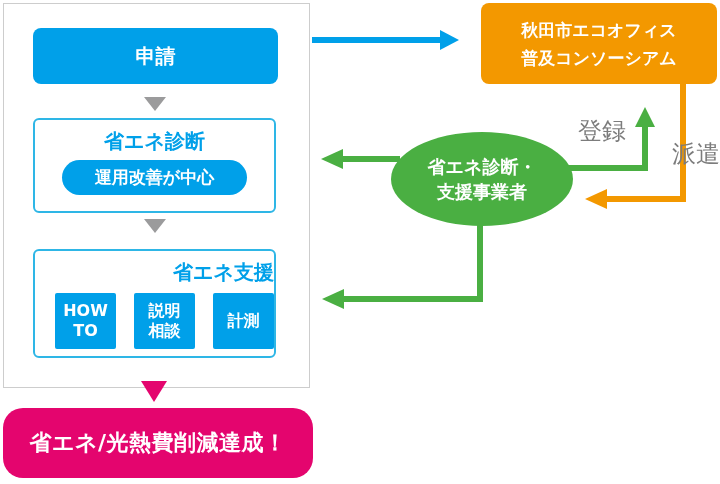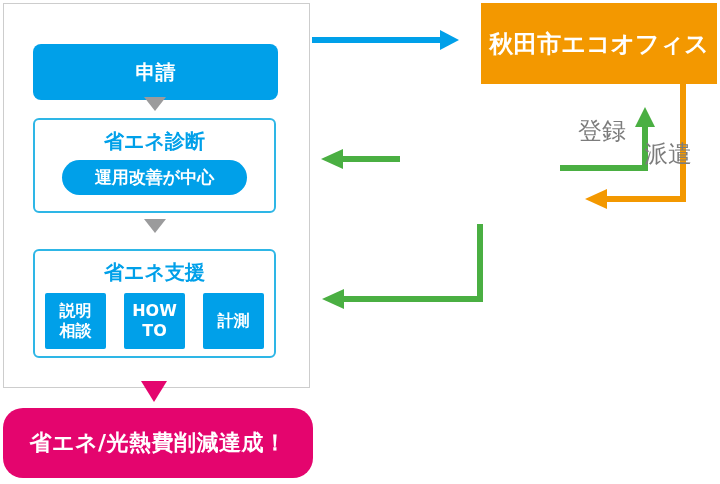--- a/index.html
+++ b/index.html
@@ -8,61 +8,61 @@
 
   .arrows{position:absolute;left:0;top:0;}
   .arrow-line{fill:none;stroke-width:6;}
   .blue-stroke{stroke:var(--blue);} .blue-fill{fill:var(--blue);}
   .green-stroke{stroke:var(--green);} .green-fill{fill:var(--green);}
   .orange-stroke{stroke:var(--orange);} .orange-fill{fill:var(--orange);}
 
   .panel{position:absolute;left:3px;top:3px;width:307px;height:385px;
          border:1px solid var(--panel_border);background:#fff;box-sizing:border-box;}
 
-  .app-box{position:absolute;left:29px;top:40px;width:245px;height:56px;
+  .app-box{position:absolute;left:29px;top:24px;width:245px;height:56px;
            background:var(--blue);border-radius:8px;color:#fff;font-size:20px;font-weight:bold;
            display:flex;align-items:center;justify-content:center;}
 
   .tri{width:0;height:0;position:absolute;}
   .tri.gray{border-left:11px solid transparent;border-right:11px solid transparent;
             border-top:14px solid var(--gray_arrow);}
   .t1{left:140px;top:93px;} .t2{left:140px;top:215px;}
   .tri.pink{left:141px;top:381px;border-left:13px solid transparent;
             border-right:13px solid transparent;border-top:21px solid var(--magenta);}
 
   .step-box{position:absolute;left:29px;width:243px;background:#fff;box-sizing:border-box;
             border:2px solid var(--blue_border);border-radius:6px;
             display:flex;flex-direction:column;align-items:center;}
-  .diag{top:114px;height:95px;} .supp{top:245px;height:109px;}
+  .diag{top:114px;height:95px;} .supp{top:245px;height:109px;align-items:flex-end;}
   .step-title{color:var(--blue);font-weight:bold;font-size:20px;margin-top:8px;}
   .pill{margin-top:5px;width:185px;height:35px;background:var(--blue);border-radius:18px;
         color:#fff;font-size:17px;font-weight:bold;display:flex;align-items:center;justify-content:center;}
   .sq-row{display:flex;gap:18px;margin-top:7px;}
   .sq{width:61px;height:56px;background:var(--blue);border-radius:2px;color:#fff;
       font-weight:bold;font-size:16px;line-height:20px;text-align:center;
       display:flex;flex-direction:column;align-items:center;justify-content:center;}
   .sq span{display:block;}
 
   .result-box{position:absolute;left:3px;top:408px;width:310px;height:70px;
               background:var(--magenta);border-radius:20px;color:#fff;font-size:22px;font-weight:bold;
               letter-spacing:.5px;display:flex;align-items:center;justify-content:center;}
 
   .consortium{position:absolute;left:481px;top:3px;width:236px;height:81px;
-              background:var(--orange);border-radius:0;color:#fff;font-size:24px;font-weight:bold;
+              background:var(--orange);border-radius:8px;color:#fff;font-size:17px;font-weight:bold;
               line-height:28px;display:flex;flex-direction:column;align-items:center;justify-content:center;}
   .consortium span{display:block;}
 
   .provider{position:absolute;left:391px;top:132px;width:182px;height:94px;
             background:var(--green);border-radius:50%;color:#fff;font-size:18px;font-weight:bold;
             line-height:25px;text-align:center;
             display:flex;flex-direction:column;align-items:center;justify-content:center;}
   .provider span{display:block;}
 
   .lbl{position:absolute;color:var(--label_gray);font-size:24px;}
-  .register{left:578px;top:115px;} .dispatch{left:644px;top:138px;}
+  .register{left:578px;top:115px;} .dispatch{left:672px;top:138px;}
 </style>
 </head>
 <body>
 
 <div class="stage">
 
   <svg class="arrows" width="720" height="484" viewBox="0 0 720 484">
     <g>
       <path class="arrow-line blue-stroke" d="M312 40 H440"></path>
       <polygon class="blue-fill" points="440,30 459,40 440,50"></polygon>
@@ -96,42 +96,47 @@
       <div class="step-title">省エネ診断</div>
       <div class="pill">運用改善が中心</div>
     </div>
 
     <div class="tri gray t2"></div>
 
     <div class="step-box supp">
       <div class="step-title">省エネ支援</div>
       <div class="sq-row">
         <div class="sq">
+          <span>HOW</span>
+          <span>TO</span>
+        </div>
+        <div class="sq">
           <span>説明</span>
           <span>相談</span>
-        </div>
-        <div class="sq">
-          <span>HOW</span>
-          <span>TO</span>
         </div>
         <div class="sq">
           <span>計測</span>
           <span></span>
         </div>
       </div>
     </div>
   </div>
 
   <div class="tri pink"></div>
 
   <div class="result-box">
     <span>省エネ/光熱費削減達成！</span>
   </div>
 
   <div class="consortium">
     <span>秋田市エコオフィス</span>
+    <span>普及コンソーシアム</span>
   </div>
 
+  <div class="provider">
+    <span>省エネ診断・</span>
+    <span>支援事業者</span>
+  </div>
 
   <div class="lbl register">登録</div>
   <div class="lbl dispatch">派遣</div>
 
 </div>
 
 </body></html>

